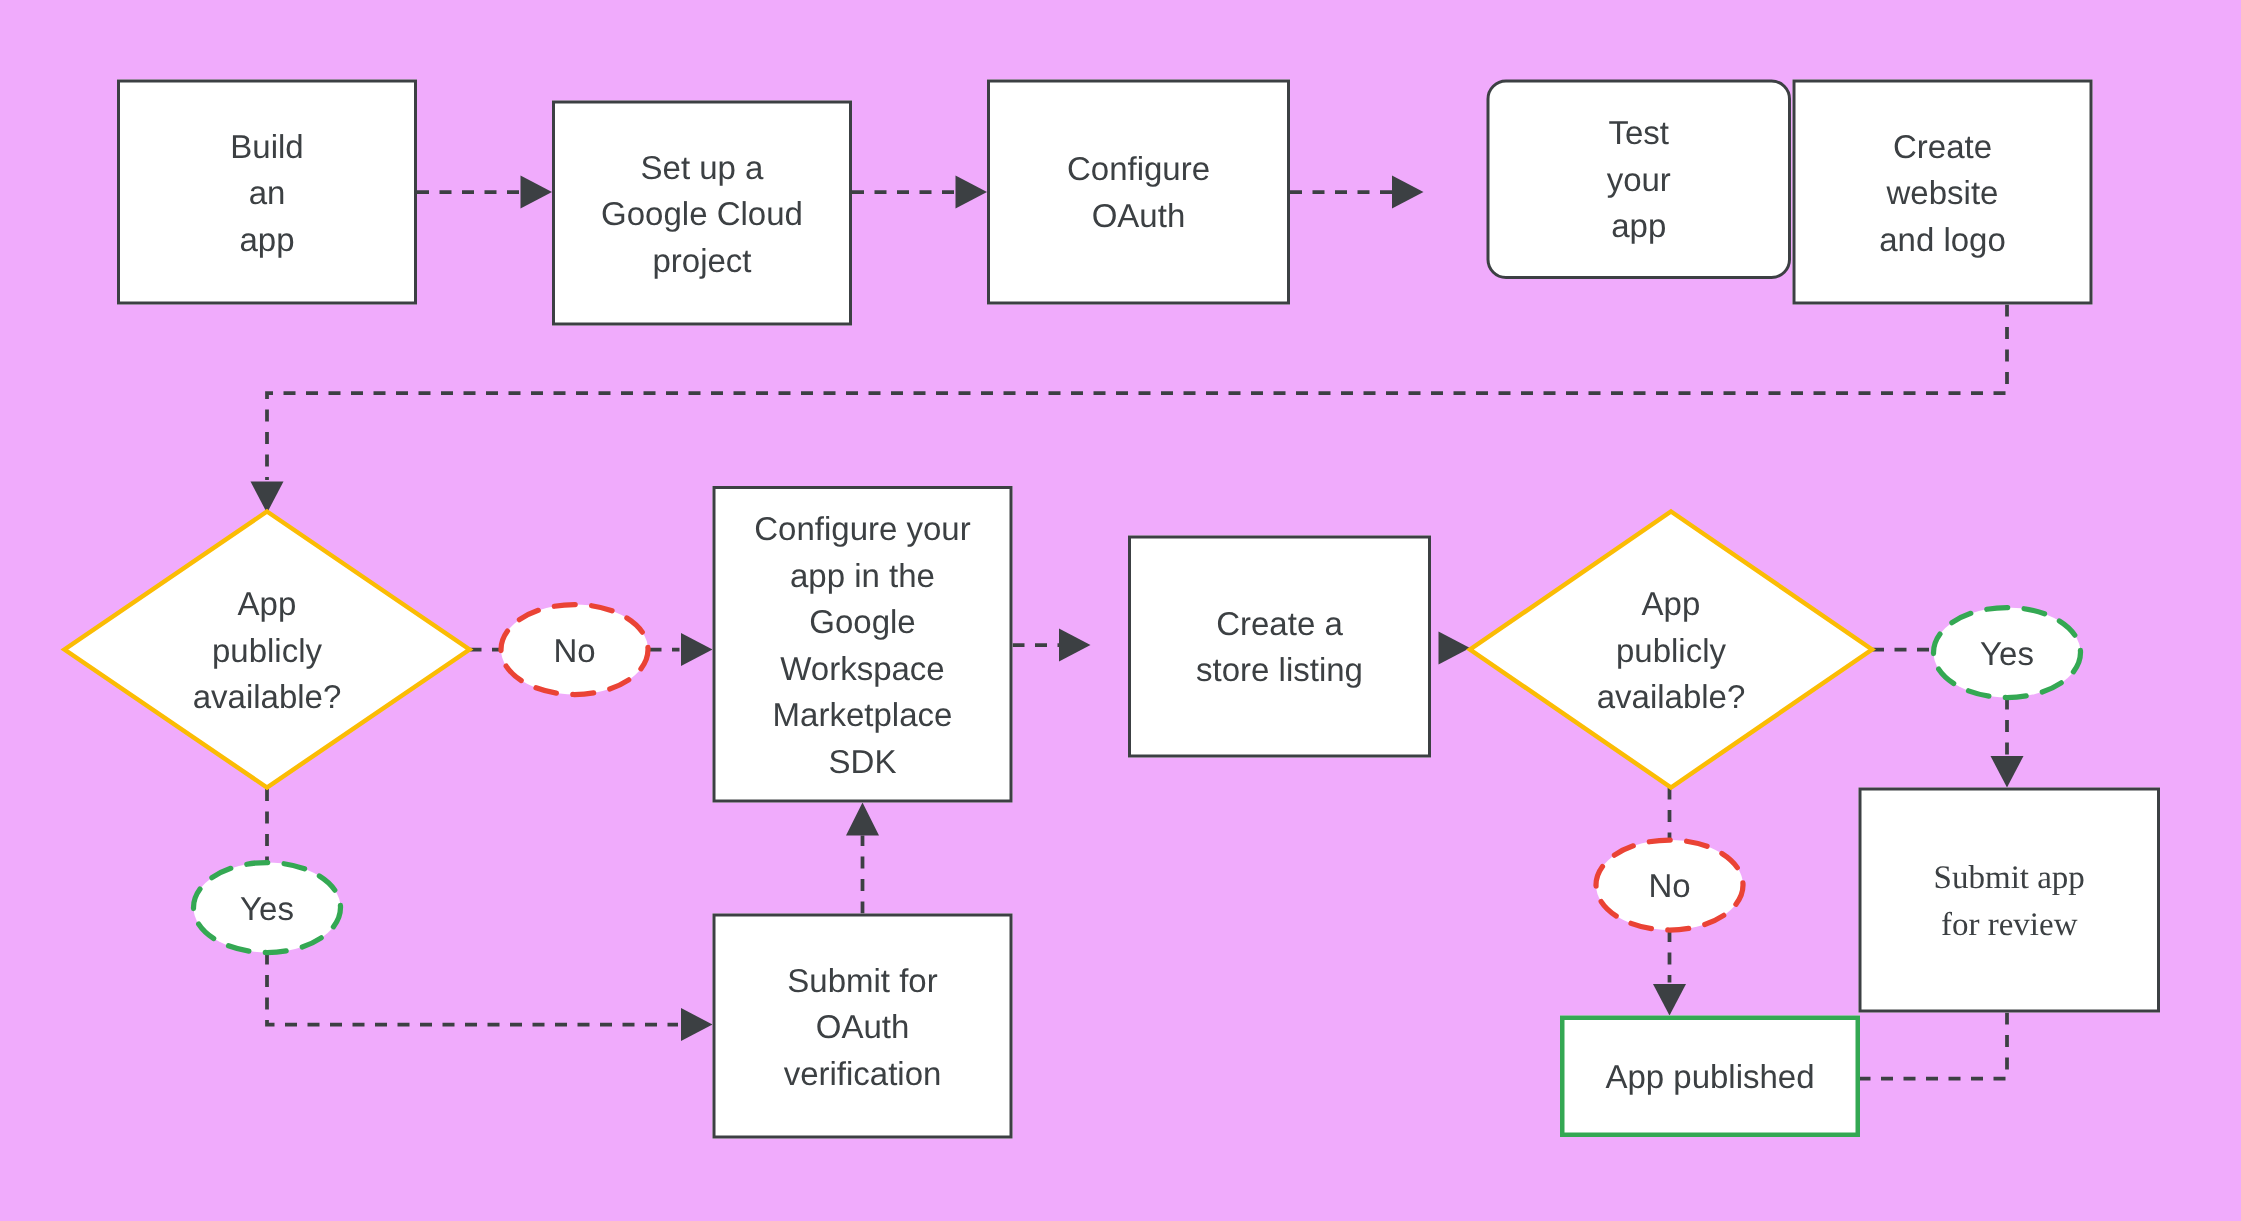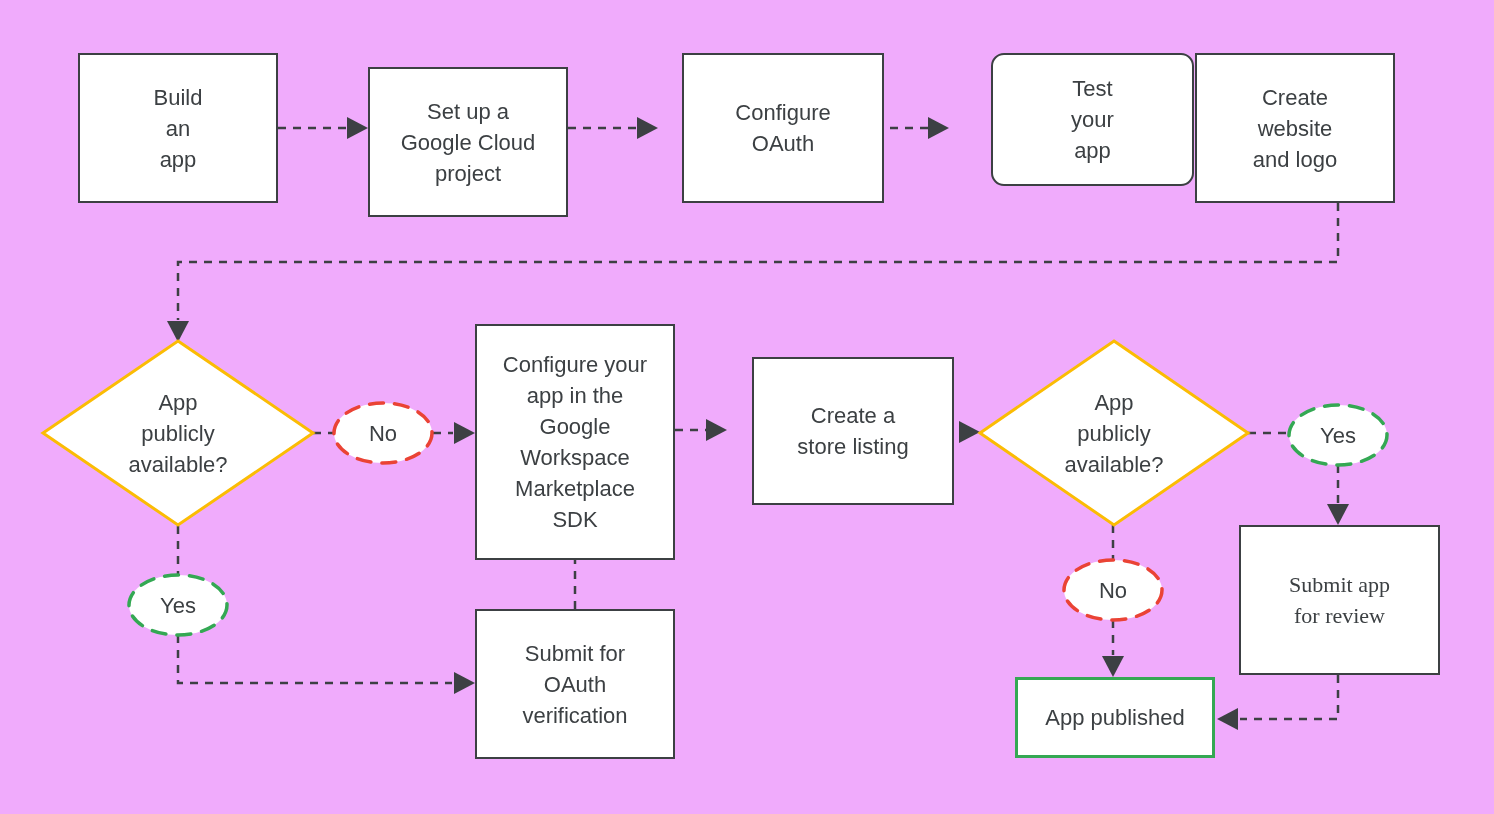--- a/index.html
+++ b/index.html
@@ -35,20 +35,21 @@
     color: #3c4043;
     box-sizing: border-box;
   }
   .box {
     background: #ffffff;
     border: 2px solid #3c4043;
   }
   .published {
     background: #ffffff;
     border: 3px solid #34a853;
+    margin-left: 25px;
   }
   .shape-label {
     background: transparent;
     pointer-events: none;
   }
 </style>
 </head>
 <body>
 
 <div class="canvas">
@@ -97,40 +98,40 @@
   </svg>
 
   <div class="node box" style="left:78px; top:53px; width:200px; height:150px;">Build
 an
 app</div>
 
   <div class="node box" style="left:368px; top:67px; width:200px; height:150px;">Set up a
 Google Cloud
 project</div>
 
-  <div class="node box" style="left:658px; top:53px; width:202px; height:150px;margin-left:24px;">Configure
+  <div class="node box" style="left:658px; top:53px; width:202px; height:150px;">Configure
 OAuth</div>
 
   <div class="node box" style="left:991px; top:53px; width:203px; height:133px;border-radius:13px;">Test
 your
 app</div>
 
   <div class="node box" style="left:1195px; top:53px; width:200px; height:150px;">Create
 website
 and logo</div>
 
   <div class="node shape-label" style="left:58px; top:371px; width:240px; height:124px;">App
 publicly
 available?</div>
 
   <div class="node shape-label" style="left:333px; top:413px; width:100px; height:40px;">No</div>
 
   <div class="node shape-label" style="left:128px; top:585px; width:100px; height:40px;">Yes</div>
 
-  <div class="node box" style="left:475px; top:324px; width:200px; height:236px;text-align:center;">Configure your
+  <div class="node box" style="left:475px; top:324px; width:200px; height:211px;text-align:center;">Configure your
 app in the
 Google
 Workspace
 Marketplace
 SDK</div>
 
   <div class="node box" style="left:475px; top:609px; width:200px; height:150px;text-align:center;">Submit for
 OAuth
 verification</div>
 

